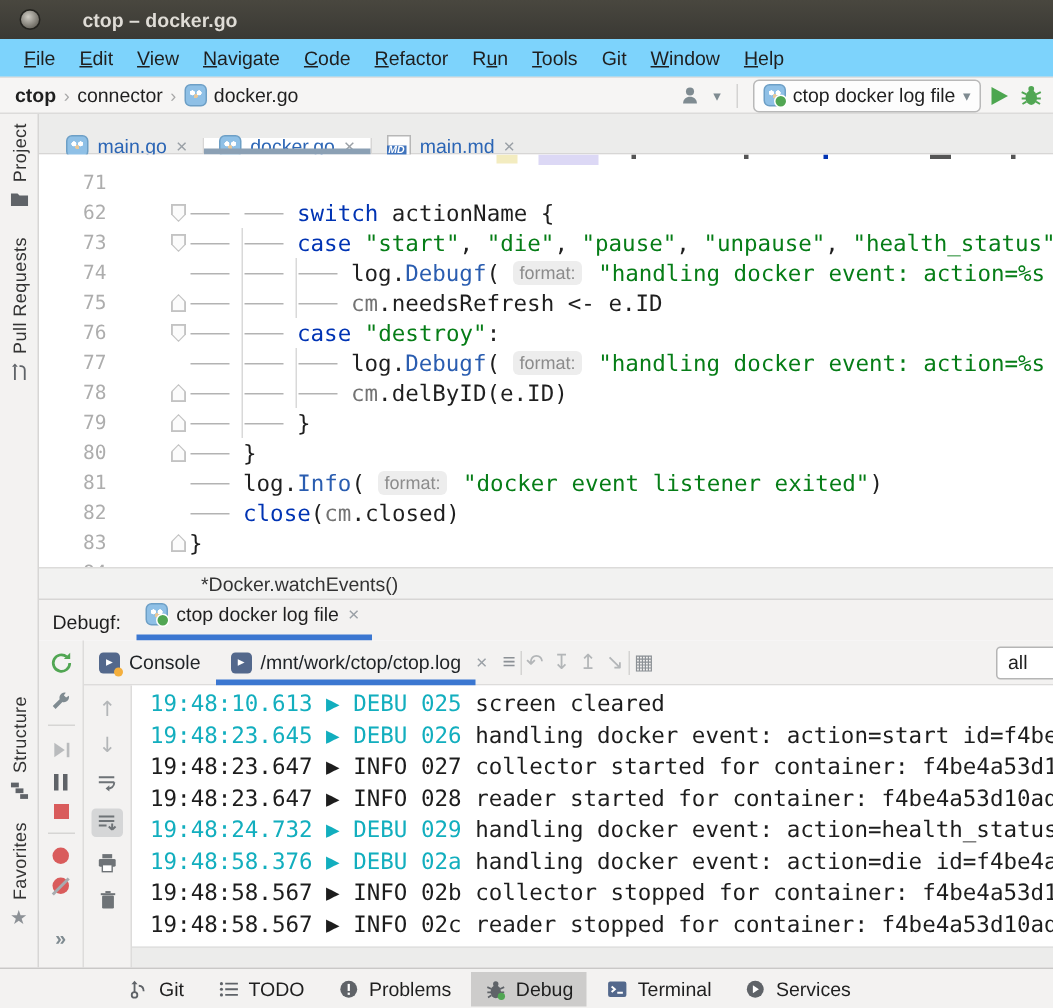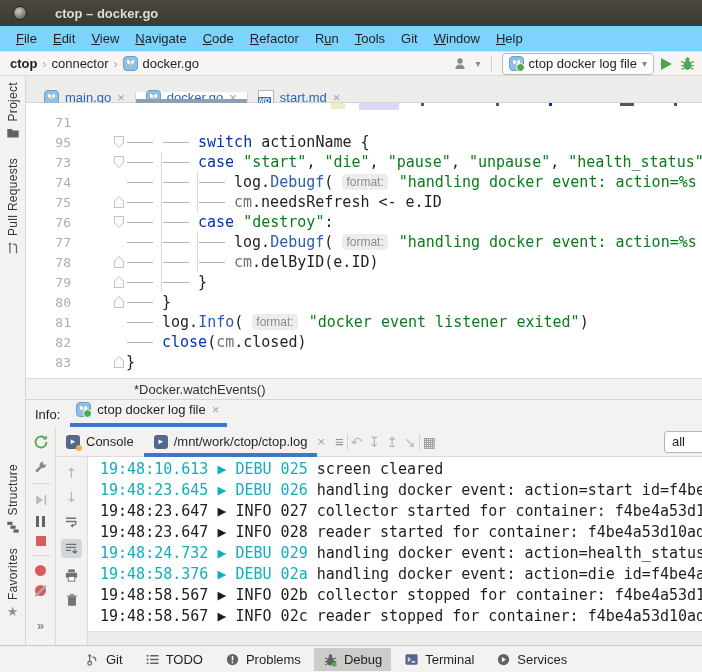--- a/index.html
+++ b/index.html
@@ -223,21 +223,21 @@
         </span>
         <span>docker.go</span>
         <span class="ic">
           <i class="xclose">×</i>
         </span>
       </div>
       <div class="etab">
         <span class="ic">
           <i class="mdicon"></i>
         </span>
-        <span>start.md</span>
+        <span>main.md</span>
         <span class="ic">
           <i class="xclose">×</i>
         </span>
       </div>
     </div>
 
   <div class="lstrip">
     <div class="grp-top" id="lstrip-top">
         <div class="vitem">
           <span class="vtext">Project</span>
@@ -284,21 +284,21 @@
       <div class="frag" style="left:333px;width:40px;height:7px;background:#dcd8f5;"></div>
       <div class="frag" style="left:395px;width:3px;height:3px;background:#555;"></div>
       <div class="frag" style="left:470px;width:3px;height:3px;background:#555;"></div>
       <div class="frag" style="left:523px;width:3px;height:3px;background:#0033b3;"></div>
       <div class="frag" style="left:594px;width:14px;height:3px;background:#555;"></div>
       <div class="frag" style="left:648px;width:3px;height:3px;background:#555;"></div>
 
     </div>
     <div id="codelines">
         <div class="code-line"><span class="ln">71</span><span class="foldcol"></span></div>
-        <div class="code-line"><span class="ln">95</span><span class="foldcol"><span class="fm open"><i></i></span></span><span class="tw"></span><span class="tw"></span><span class="tk-kw">switch</span><span class="tk-pl"> actionName {</span></div>
+        <div class="code-line"><span class="ln">62</span><span class="foldcol"><span class="fm open"><i></i></span></span><span class="tw"></span><span class="tw"></span><span class="tk-kw">switch</span><span class="tk-pl"> actionName {</span></div>
         <div class="code-line"><span class="ln">73</span><span class="foldcol"><span class="fm open"><i></i></span></span><span class="tw"></span><span class="tw"></span><span class="tk-kw">case</span><span class="tk-pl"> </span><span class="tk-str">"start"</span><span class="tk-pl">, </span><span class="tk-str">"die"</span><span class="tk-pl">, </span><span class="tk-str">"pause"</span><span class="tk-pl">, </span><span class="tk-str">"unpause"</span><span class="tk-pl">, </span><span class="tk-str">"health_status"</span></div>
         <div class="code-line"><span class="ln">74</span><span class="foldcol"></span><span class="tw"></span><span class="tw"></span><span class="tw"></span><span class="tk-pl">log.</span><span class="tk-fn">Debugf</span><span class="tk-pl">( </span><span class="hint">format:</span><span class="tk-pl"> </span><span class="tk-str">"handling docker event: action=%s id=%s"</span></div>
         <div class="code-line"><span class="ln">75</span><span class="foldcol"><span class="fm close"><i></i></span></span><span class="tw"></span><span class="tw"></span><span class="tw"></span><span class="tk-var">cm</span><span class="tk-pl">.needsRefresh &lt;- e.ID</span></div>
         <div class="code-line"><span class="ln">76</span><span class="foldcol"><span class="fm open"><i></i></span></span><span class="tw"></span><span class="tw"></span><span class="tk-kw">case</span><span class="tk-pl"> </span><span class="tk-str">"destroy"</span><span class="tk-pl">:</span></div>
         <div class="code-line"><span class="ln">77</span><span class="foldcol"></span><span class="tw"></span><span class="tw"></span><span class="tw"></span><span class="tk-pl">log.</span><span class="tk-fn">Debugf</span><span class="tk-pl">( </span><span class="hint">format:</span><span class="tk-pl"> </span><span class="tk-str">"handling docker event: action=%s id=%s"</span></div>
         <div class="code-line"><span class="ln">78</span><span class="foldcol"><span class="fm close"><i></i></span></span><span class="tw"></span><span class="tw"></span><span class="tw"></span><span class="tk-var">cm</span><span class="tk-pl">.delByID(e.ID)</span></div>
         <div class="code-line"><span class="ln">79</span><span class="foldcol"><span class="fm close"><i></i></span></span><span class="tw"></span><span class="tw"></span><span class="tk-pl">}</span></div>
         <div class="code-line"><span class="ln">80</span><span class="foldcol"><span class="fm close"><i></i></span></span><span class="tw"></span><span class="tk-pl">}</span></div>
         <div class="code-line"><span class="ln">81</span><span class="foldcol"></span><span class="tw"></span><span class="tk-pl">log.</span><span class="tk-fn">Info</span><span class="tk-pl">( </span><span class="hint">format:</span><span class="tk-pl"> </span><span class="tk-str">"docker event listener exited"</span><span class="tk-pl">)</span></div>
         <div class="code-line"><span class="ln">82</span><span class="foldcol"></span><span class="tw"></span><span class="tk-kw">close</span><span class="tk-pl">(</span><span class="tk-var">cm</span><span class="tk-pl">.closed)</span></div>
@@ -308,21 +308,21 @@
     <div class="iguide" style="left:135px;top:49px;height:140px;"></div>
     <div class="iguide" style="left:171px;top:69px;height:40px;"></div>
     <div class="iguide" style="left:171px;top:129px;height:40px;"></div>
   </div>
 
   <div class="stickybar">
     <span>*Docker.watchEvents()</span>
   </div>
 
   <div class="dbghead">
-    <div class="dbglabel">Info:</div>
+    <div class="dbglabel">Debugf:</div>
     <div class="sess-tab">
       <span class="ic">
           <i class="gopher rundot"></i>
         </span>
       <span>ctop docker log file</span>
       <i class="xclose">×</i>
     </div>
   </div>
 
   <div class="dcol1" id="dcol1">

